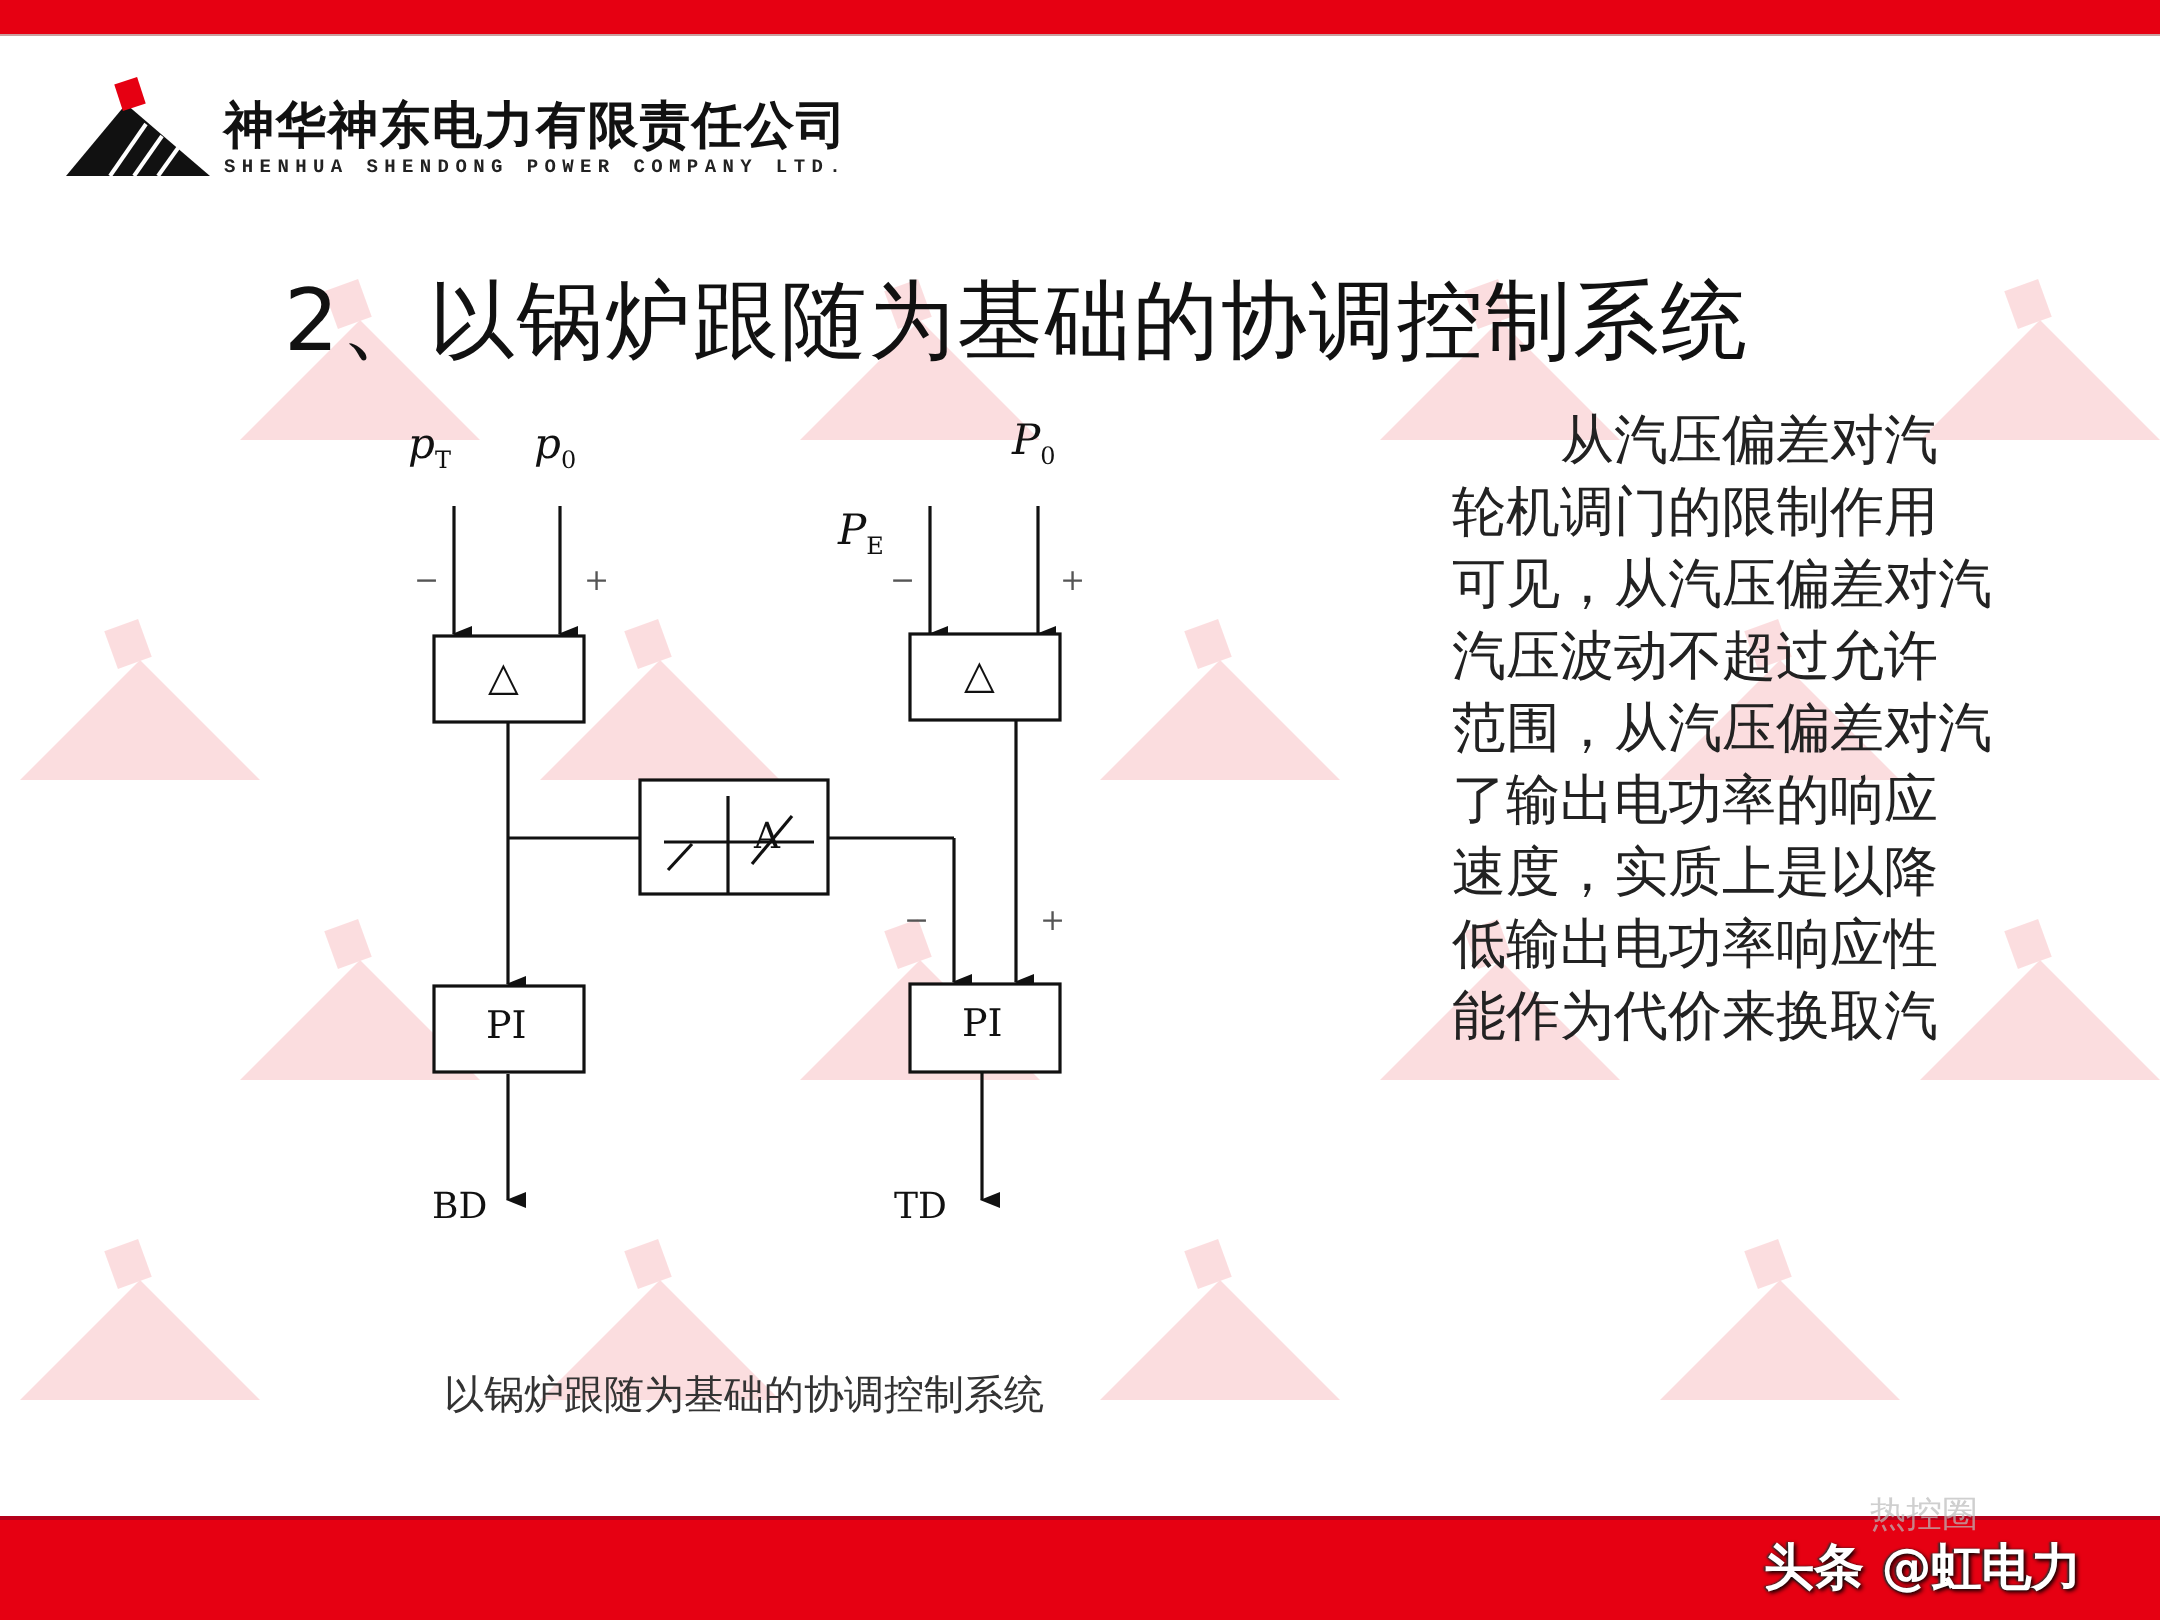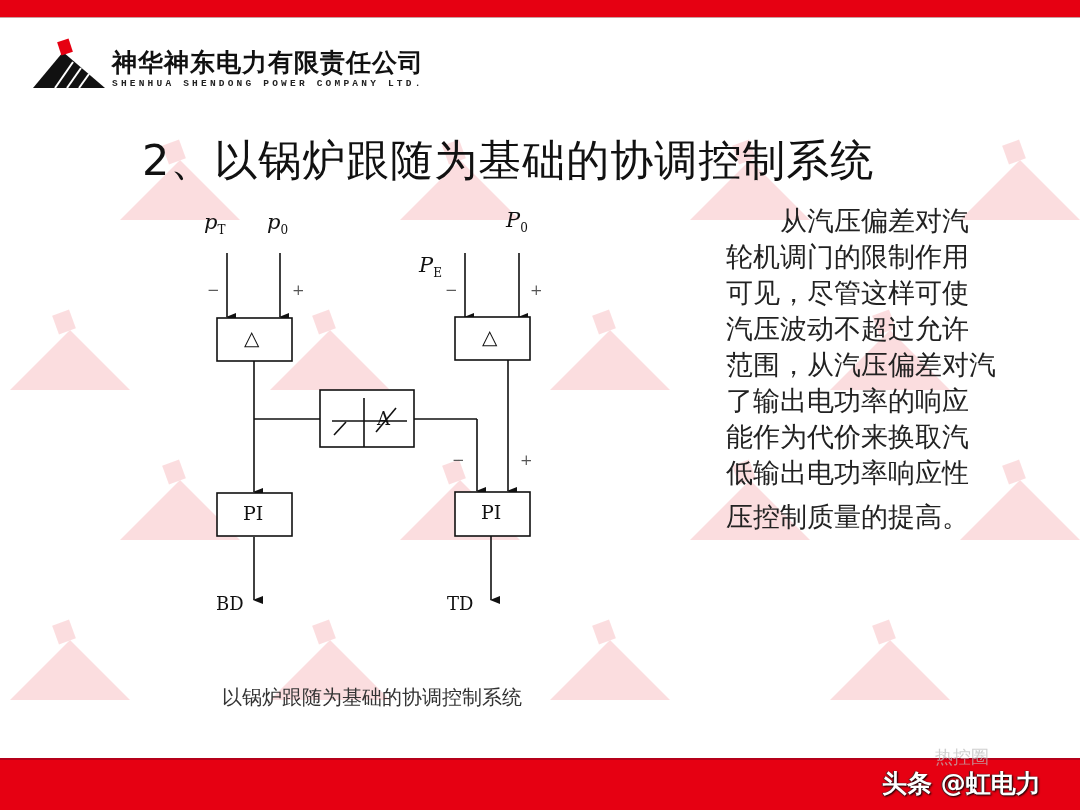--- a/index.html
+++ b/index.html
@@ -137,24 +137,24 @@
 <div class="dlabel" style="position:absolute;left:243px;top:502px;font-size:19px;">PI</div>
 <div class="dlabel" style="position:absolute;left:481px;top:501px;font-size:19px;">PI</div>
 <div class="dlabel" style="position:absolute;left:216px;top:593px;font-size:18px;">BD</div>
 <div class="dlabel" style="position:absolute;left:447px;top:593px;font-size:18px;">TD</div>
 
 <div class="caption">以锅炉跟随为基础的协调控制系统</div>
 
 <div class="desc">
   <p class="first">从汽压偏差对汽</p>
   <p>轮机调门的限制作用</p>
-  <p>可见，尽管这样可使</p>
+  <p>可见，从汽压偏差对汽</p>
   <p>汽压波动不超过允许</p>
   <p>范围，从汽压偏差对汽</p>
   <p>了输出电功率的响应</p>
+  <p>速度，实质上是以降</p>
+  <p>低输出电功率响应性</p>
   <p>能作为代价来换取汽</p>
-  <p>低输出电功率响应性</p>
-  <p class="last">压控制质量的提高。</p>
 </div>
 
 <div class="bottom-bar"></div>
 <div class="footer-faint">热控圈</div>
 <div class="footer-brand">头条 @虹电力</div>
 
 </body></html>

